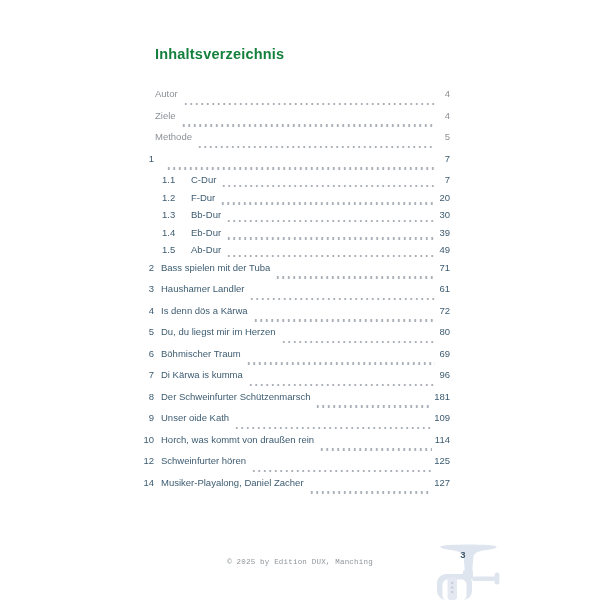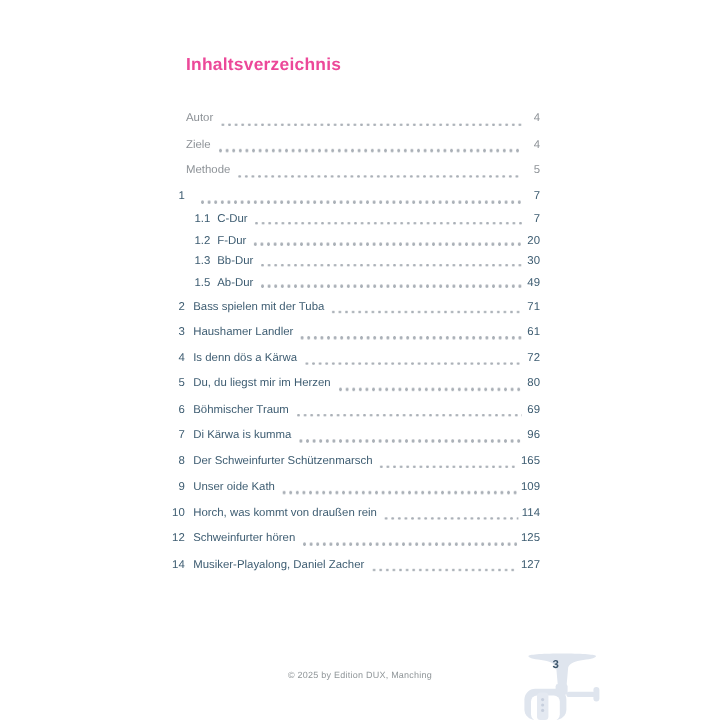--- a/index.html
+++ b/index.html
@@ -3,45 +3,45 @@
 <meta charset="utf-8">
 <style>
   html,body{margin:0;padding:0;}
   body{
     width:600px;height:600px;background:#ffffff;overflow:hidden;position:relative;
     font-family:"Liberation Sans","DejaVu Sans",sans-serif;
     -webkit-font-smoothing:antialiased;
   }
   .page-title{
     position:absolute;left:155px;top:36px;
-    font-size:14.5px;font-weight:bold;color:#ec4899;letter-spacing:.2px;
+    font-size:14.5px;font-weight:bold;color:#15803d;letter-spacing:.2px;
   }
   .toc{
     position:absolute;left:141px;top:88px;width:309px;
   }
   .row{
-    display:flex;align-items:center;height:21.5px;
+    display:flex;align-items:flex-start;height:21.5px;
     font-size:9.5px;color:#3d5c71;
   }
   .row.sub{height:17.6px;}
   .row.front{color:#8d9297;}
   .num{flex:none;width:13px;text-align:right;margin-right:7px;white-space:nowrap;}
   .front .num{width:8px;margin-right:6px;}
-  .sub .num{width:30px;text-align:left;padding-left:21px;box-sizing:border-box;margin-right:10px;}
+  .sub .num{width:30px;text-align:left;padding-left:21px;box-sizing:border-box;margin-right:20px;}
   .label{flex:none;white-space:nowrap;}
   .leader{
     flex:1 1 auto;height:2.5px;min-width:8px;
     margin:0 3px 4.5px 5px;align-self:flex-end;
     background-image:radial-gradient(circle,#aab0b7 1px,rgba(0,0,0,0) 1.4px);
     background-size:5.5px 2.5px;background-position:0 50%;background-repeat:repeat-x;
   }
   .pageno{flex:none;min-width:12px;text-align:right;white-space:nowrap;}
   .footer-copyright{
     position:absolute;left:0;right:0;top:558px;text-align:center;
-    font-size:7.5px;color:#909699;letter-spacing:.2px;
+    font-size:7.5px;color:#909699;letter-spacing:.2px;font-family:Liberation Mono, monospace;
   }
   .corner-graphic{
     position:absolute;left:432px;top:543px;width:74px;height:57px;
   }
   .corner-pagenum{
     position:absolute;left:455px;top:549px;width:16px;text-align:center;
     font-size:9.5px;font-weight:bold;color:#3d566c;
   }
 </style>
 </head>
@@ -85,20 +85,26 @@
     <span class="leader"></span>
     <span class="pageno">20</span>
   </div>
     <div class="row sub">
     <span class="num">1.3</span>
     <span class="label">Bb-Dur</span>
     <span class="leader"></span>
     <span class="pageno">30</span>
   </div>
     <div class="row sub">
+    <span class="num">1.4</span>
+    <span class="label">Eb-Dur</span>
+    <span class="leader"></span>
+    <span class="pageno">39</span>
+  </div>
+    <div class="row sub">
     <span class="num">1.5</span>
     <span class="label">Ab-Dur</span>
     <span class="leader"></span>
     <span class="pageno">49</span>
   </div>
     <div class="row main">
     <span class="num">2</span>
     <span class="label">Bass spielen mit der Tuba</span>
     <span class="leader"></span>
     <span class="pageno">71</span>
@@ -130,21 +136,21 @@
     <div class="row main">
     <span class="num">7</span>
     <span class="label">Di Kärwa is kumma</span>
     <span class="leader"></span>
     <span class="pageno">96</span>
   </div>
     <div class="row main">
     <span class="num">8</span>
     <span class="label">Der Schweinfurter Schützenmarsch</span>
     <span class="leader"></span>
-    <span class="pageno">165</span>
+    <span class="pageno">181</span>
   </div>
     <div class="row main">
     <span class="num">9</span>
     <span class="label">Unser oide Kath</span>
     <span class="leader"></span>
     <span class="pageno">109</span>
   </div>
     <div class="row main">
     <span class="num">10</span>
     <span class="label">Horch, was kommt von draußen rein</span>

